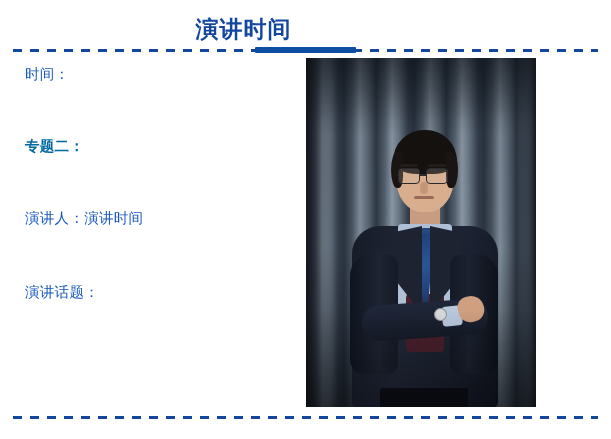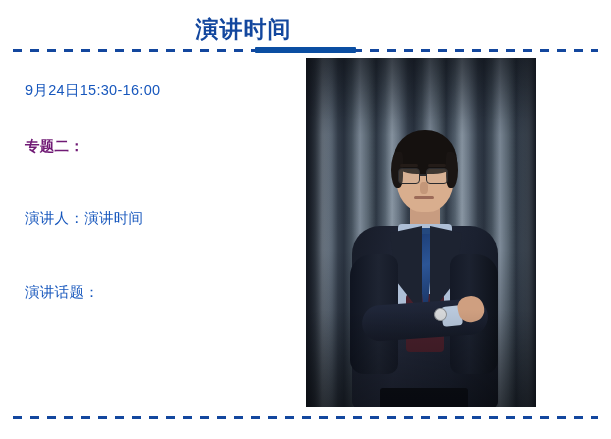--- a/index.html
+++ b/index.html
@@ -69,21 +69,21 @@
     left: 25px; top: 66px;
     width: 275px;
   }
   .line {
     font-size: 14.5px;
     color: #1757bd;
     line-height: 16px;
     white-space: nowrap;
     letter-spacing: 0.3px;
   }
-  .line.bold { font-weight: bold; color: #701a75; }
+  .line.bold { font-weight: bold; color: #0369a1; }
   .gap-sm { height: 16px; }
   .gap-md { height: 40px; }
   .gap-lg { height: 58px; }
 
   
   .photo {
     position: absolute;
     left: 306px; top: 58px;
     width: 230px; height: 349px;
     overflow: hidden;
@@ -281,22 +281,22 @@
 <div class="page">
 
   <div class="title-wrap">
     <span class="title">演讲时间</span>
   </div>
 
   <div class="divider-top"></div>
   <div class="divider-top-accent"></div>
 
   <div class="info-col">
+    <div class="line">时间：</div>
     <div class="gap-sm"></div>
-    <div class="line">9月24日15:30-16:00</div>
     <div class="gap-md"></div>
     <div class="line bold">专题二：</div>
     <div class="gap-sm"></div>
     <div class="gap-md"></div>
     <div class="line">演讲人：演讲时间</div>
     <div class="gap-lg"></div>
     <div class="line">演讲话题：</div>
     <div class="gap-sm"></div>
   </div>
 

